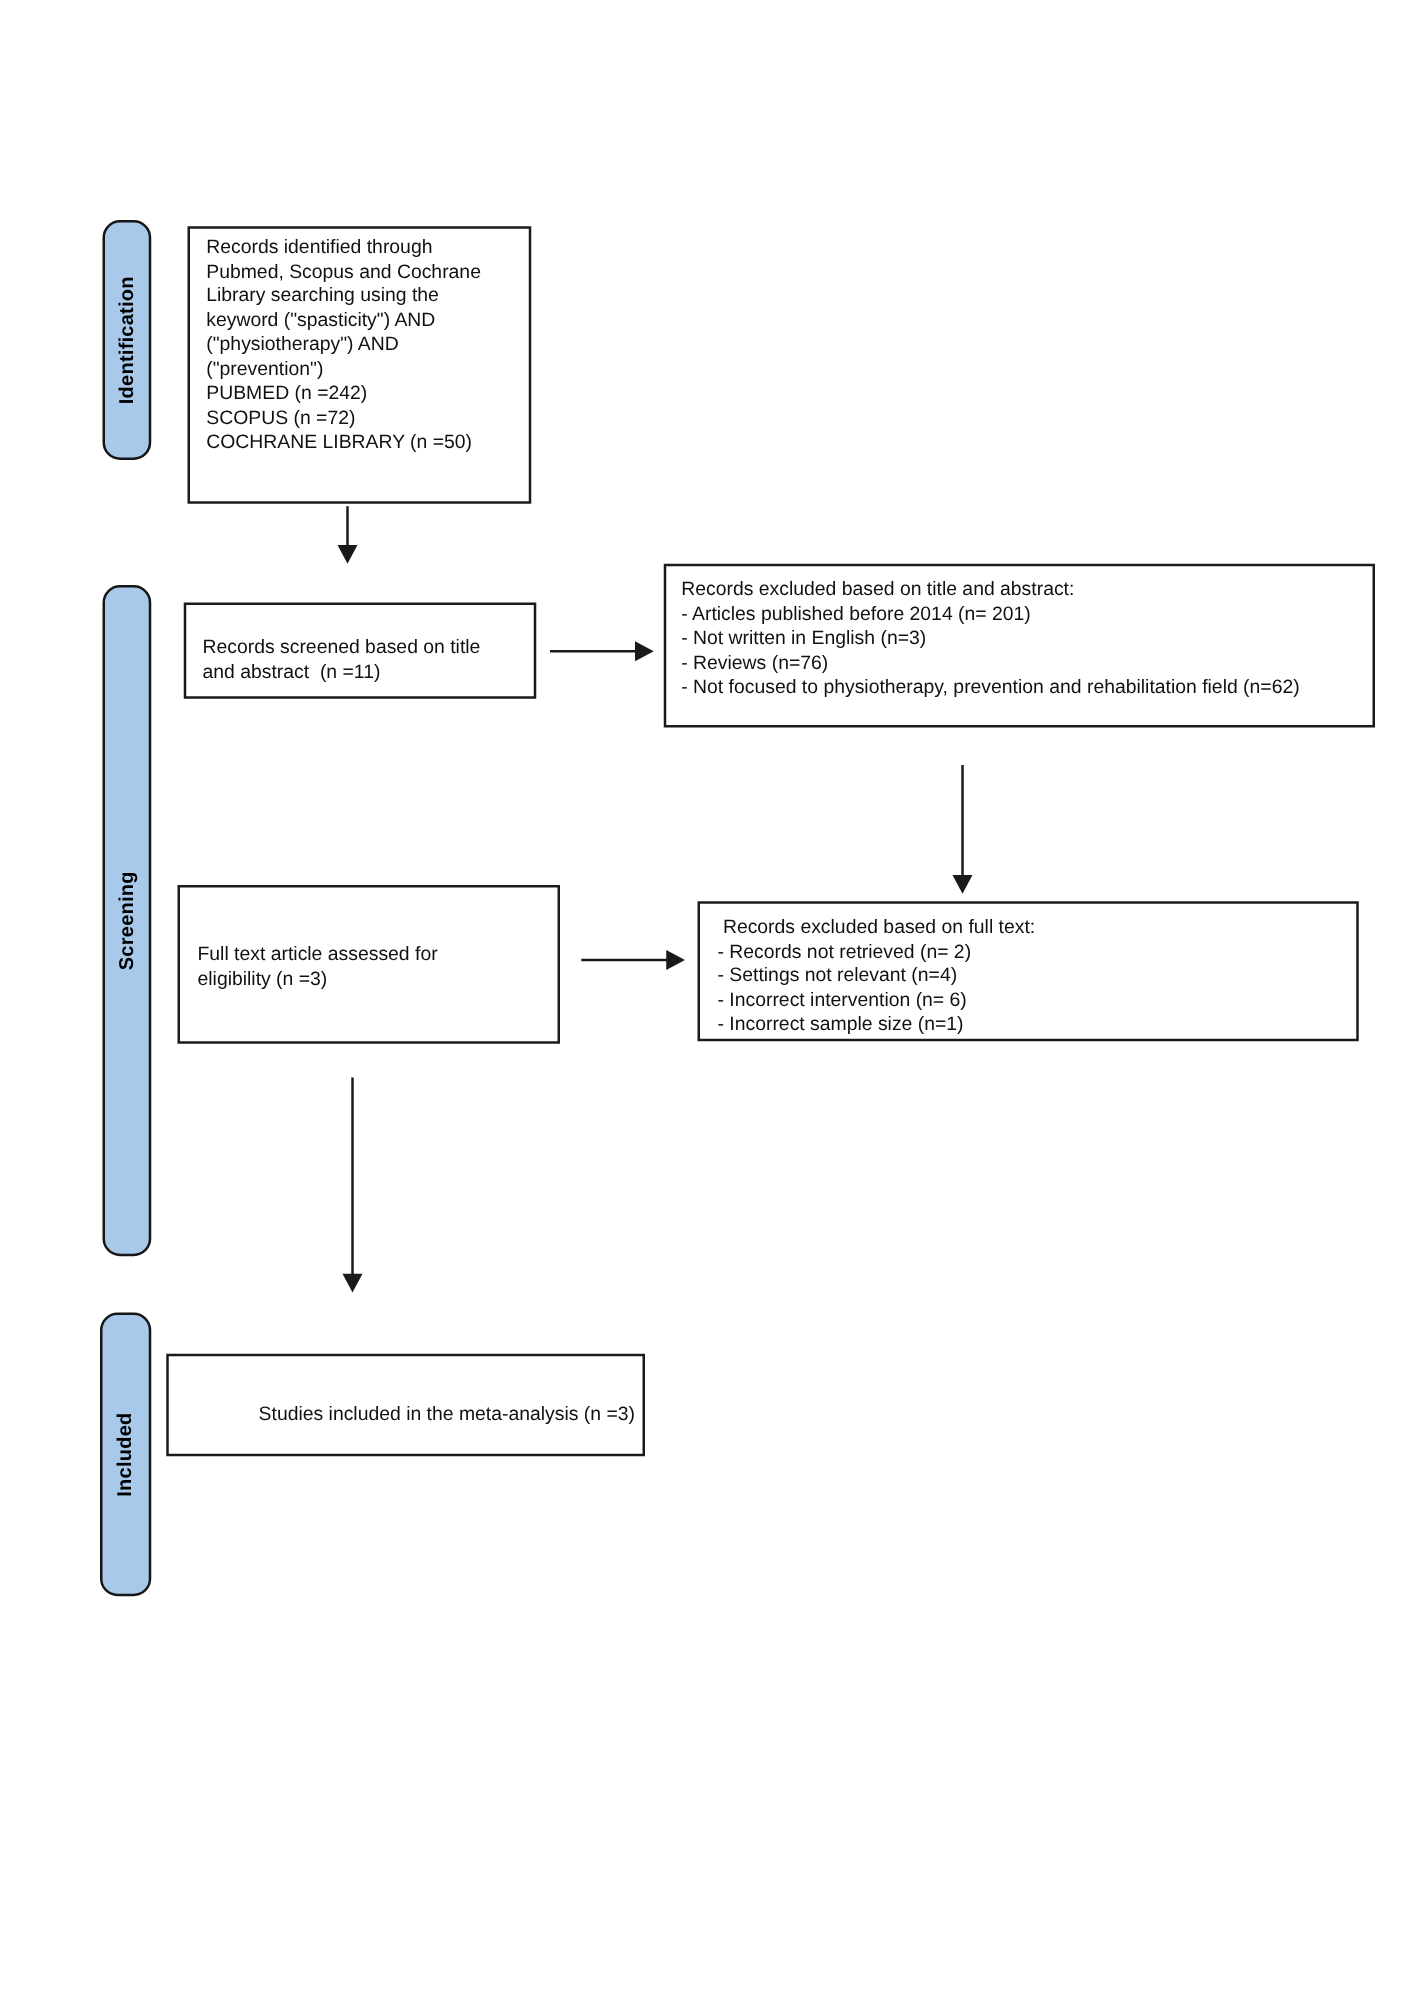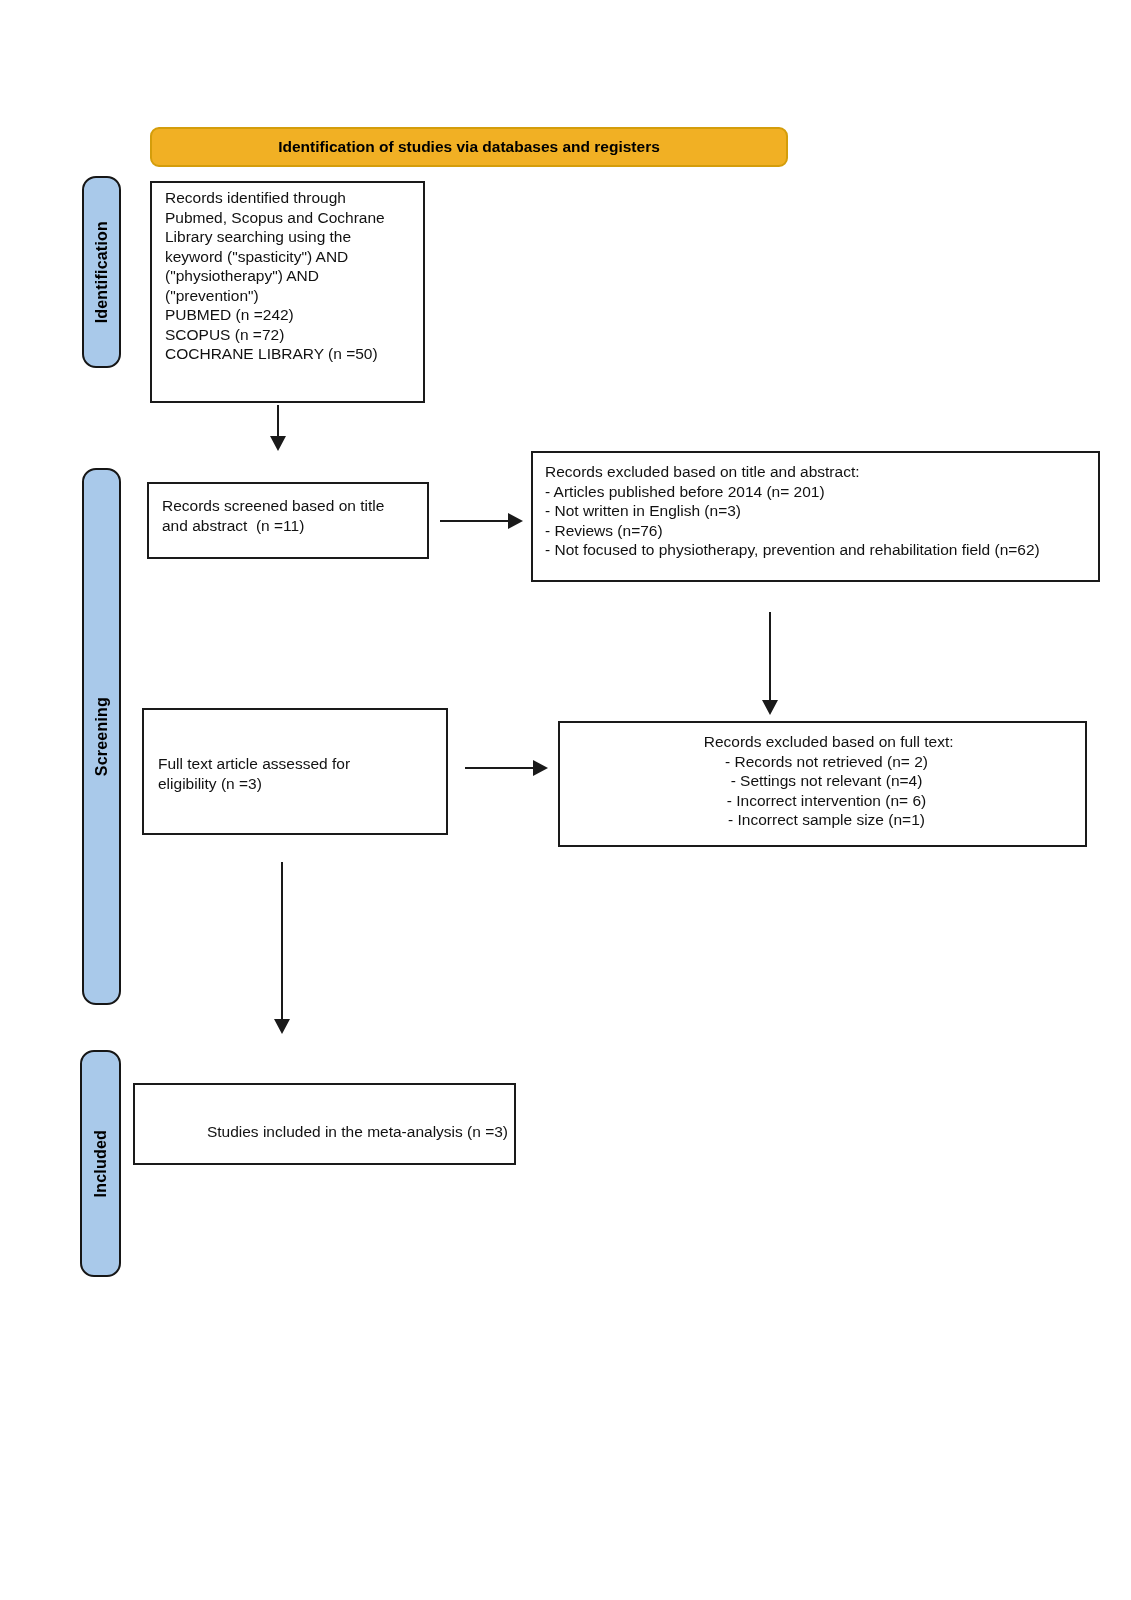--- a/index.html
+++ b/index.html
@@ -24,46 +24,43 @@
   }
   .stage-identification { left:82px; top:176px; width:39px; height:192px; }
   .stage-screening      { left:82px; top:468px; width:39px; height:537px; }
   .stage-included       { left:80px; top:1050px; width:41px; height:227px; }
   .box {
     position:absolute; background:#ffffff; border:2.5px solid #1a1a1a;
     font-size:15.5px; line-height:19.5px;
   }
   .box .tline { white-space:pre; }
   .box-identified   { left:150px; top:181px;  width:275px; height:222px; padding:5px 6px 0 13px; }
-  .box-screened     { left:147px; top:482px;  width:282px; height:77px;  padding:12px 6px 0 13px; }
+  .box-screened     { left:147px; top:482px;  width:282px; height:77px;  padding:24px 6px 0 13px; }
   .box-excl-ta      { left:531px; top:451px;  width:569px; height:131px; padding:9px 6px 0 12px; }
   .box-fulltext     { left:142px; top:708px;  width:306px; height:127px; padding:44px 6px 0 14px; }
-  .box-excl-ft      { left:558px; top:721px;  width:529px; height:126px; padding:9px 6px 0 14px;text-align:center; }
+  .box-excl-ft      { left:558px; top:721px;  width:529px; height:112px; padding:9px 6px 0 14px; }
   .box-included     { left:133px; top:1083px; width:383px; height:82px; padding:37px 6px 0 20px;text-align:right; }
   .vline { position:absolute; width:2px;  background:#1a1a1a; }
   .hline { position:absolute; height:2px; background:#1a1a1a; }
   .head-down {
     position:absolute; width:0; height:0;
     border-left:8px solid transparent; border-right:8px solid transparent;
     border-top:15px solid #1a1a1a;
   }
   .head-right {
     position:absolute; width:0; height:0;
     border-top:8px solid transparent; border-bottom:8px solid transparent;
     border-left:15px solid #1a1a1a;
   }
 </style>
 </head>
 <body>
 
 <div class="page">
 
-  <div class="banner">
-    <span>Identification of studies via databases and registers</span>
-  </div>
 
   <div class="stage stage-identification">
     <span class="vtext">Identification</span>
   </div>
   <div class="stage stage-screening">
     <span class="vtext">Screening</span>
   </div>
   <div class="stage stage-included">
     <span class="vtext">Included</span>
   </div>

